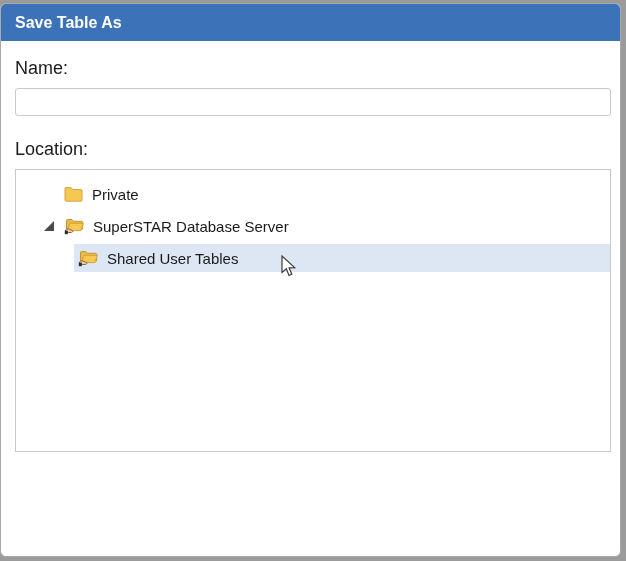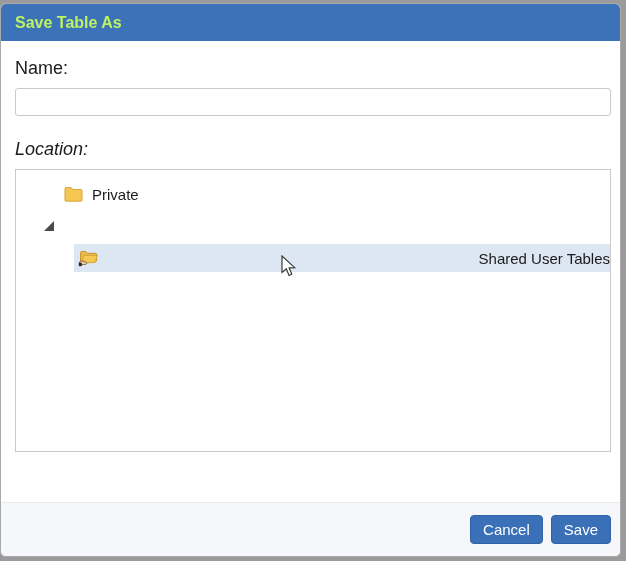--- a/index.html
+++ b/index.html
@@ -14,21 +14,21 @@
     position:absolute; left:0; top:3px;
     width:621px; height:554px;
     background:#ffffff;
     border:1px solid #a9a9a9;
     border-radius:6px;
     overflow:hidden;
   }
   .titlebar {
     height:37px;
     background:#3b72b8;
-    color:#bef264;
+    color:#ffffff;
     font-size:16px;
     font-weight:bold;
     display:flex; align-items:center;
     padding:0 14px;
   }
   .content { padding:17px 9px 0 14px; }
   .field-label {
     font-size:18px;
     color:#1c1c1c;
     margin-bottom:9px;
@@ -36,21 +36,21 @@
   .name-input {
     width:100%; height:28px;
     border:1px solid #c9c9c9;
     border-radius:3px;
     font-family:"Liberation Sans", sans-serif;
     font-size:14px;
     padding:0 8px;
     outline:none;
     color:#222;
   }
-  .loc-label { margin-top:23px;font-style:italic; }
+  .loc-label { margin-top:23px; }
   .tree {
     margin-top:7px;
     height:283px;
     border:1px solid #c9c9c9;
     background:#fff;
     padding-top:8px;
     overflow:hidden;
   }
   .tree-row {
     display:flex; align-items:center;
@@ -66,21 +66,21 @@
   .expander {
     width:10px; height:10px;
     background:#4a4a4a;
     clip-path:polygon(100% 0, 100% 100%, 0 100%);
   }
   .row-body {
     flex:1; height:28px;
     display:flex; align-items:center;
     padding-left:4px;
   }
-  .row-body.selected { background:#dce7f3;justify-content:space-between; }
+  .row-body.selected { background:#dce7f3; }
   .tree-icon { flex:none; margin-right:9px; display:flex; }
   .tree-label { font-size:15px; color:#1b1b1b; white-space:nowrap; }
   .footer {
     position:absolute; left:0; right:0; bottom:0;
     height:54px;
     background:#f5f7fa;
     border-top:1px solid #e9edf1;
     display:flex; align-items:center; justify-content:flex-end;
     gap:8px;
     padding-right:9px;
@@ -124,42 +124,49 @@
             </svg>
           </span>
           <span class="tree-label">Private</span>
         </div>
       </div>
 
       <div class="tree-row">
         <div class="gutter">
           <span class="expander"></span>
         </div>
+        <div class="row-body">
+          <span class="tree-icon">
+            <svg width="20" height="18" viewBox="0 0 20 18">
+              <path d="M2.5 12 V3.4 c0-.5.4-.9.9-.9 h4.4 l1.7 1.8 h8.2 c.5 0 .9.4.9.9 V12 z" fill="#e9ba4a" stroke="#c6952f" stroke-width="1"></path>
+              <path d="M3.6 13.6 L6 6.4 h13.4 L17 13.6 z" fill="#f5c854" stroke="#d8a23a" stroke-width="1"></path>
+              <path d="M1.5 13 c1.2-1.1 3-1.3 4.4-.6 l2.6 1.2 c.5.3.5 1 0 1.3 l-1.2.6 h-5.8 z" fill="#f6cfa0" stroke="#6b5030" stroke-width=".8"></path>
+              <rect x="0.8" y="13.6" width="3" height="3.6" fill="#2b2b2b"></rect>
+            </svg>
+          </span>
+          <span class="tree-label">SuperSTAR Database Server</span>
+        </div>
       </div>
 
       <div class="tree-row">
         <div class="gutter lvl2"></div>
         <div class="row-body selected">
           <span class="tree-icon">
             <svg width="20" height="18" viewBox="0 0 20 18">
               <path d="M2.5 12 V3.4 c0-.5.4-.9.9-.9 h4.4 l1.7 1.8 h8.2 c.5 0 .9.4.9.9 V12 z" fill="#e9ba4a" stroke="#c6952f" stroke-width="1"></path>
               <path d="M3.6 13.6 L6 6.4 h13.4 L17 13.6 z" fill="#f5c854" stroke="#d8a23a" stroke-width="1"></path>
               <path d="M1.5 13 c1.2-1.1 3-1.3 4.4-.6 l2.6 1.2 c.5.3.5 1 0 1.3 l-1.2.6 h-5.8 z" fill="#f6cfa0" stroke="#6b5030" stroke-width=".8"></path>
               <rect x="0.8" y="13.6" width="3" height="3.6" fill="#2b2b2b"></rect>
             </svg>
           </span>
           <span class="tree-label">Shared User Tables</span>
         </div>
       </div>
 
     </div>
   </div>
 
-  <div class="footer">
-    <button class="btn">Cancel</button>
-    <button class="btn">Save</button>
-  </div>
 
 </div>
 
 <svg class="cursor" width="16" height="24" viewBox="0 0 16 24">
   <path d="M1 1 L1 17.5 L5.3 13.8 L8 20.5 L10.8 19.3 L8.1 12.8 L13.7 12.6 Z" fill="#ffffff" stroke="#3c3c3c" stroke-width="1.2"></path>
 </svg>
 
 </body></html>

